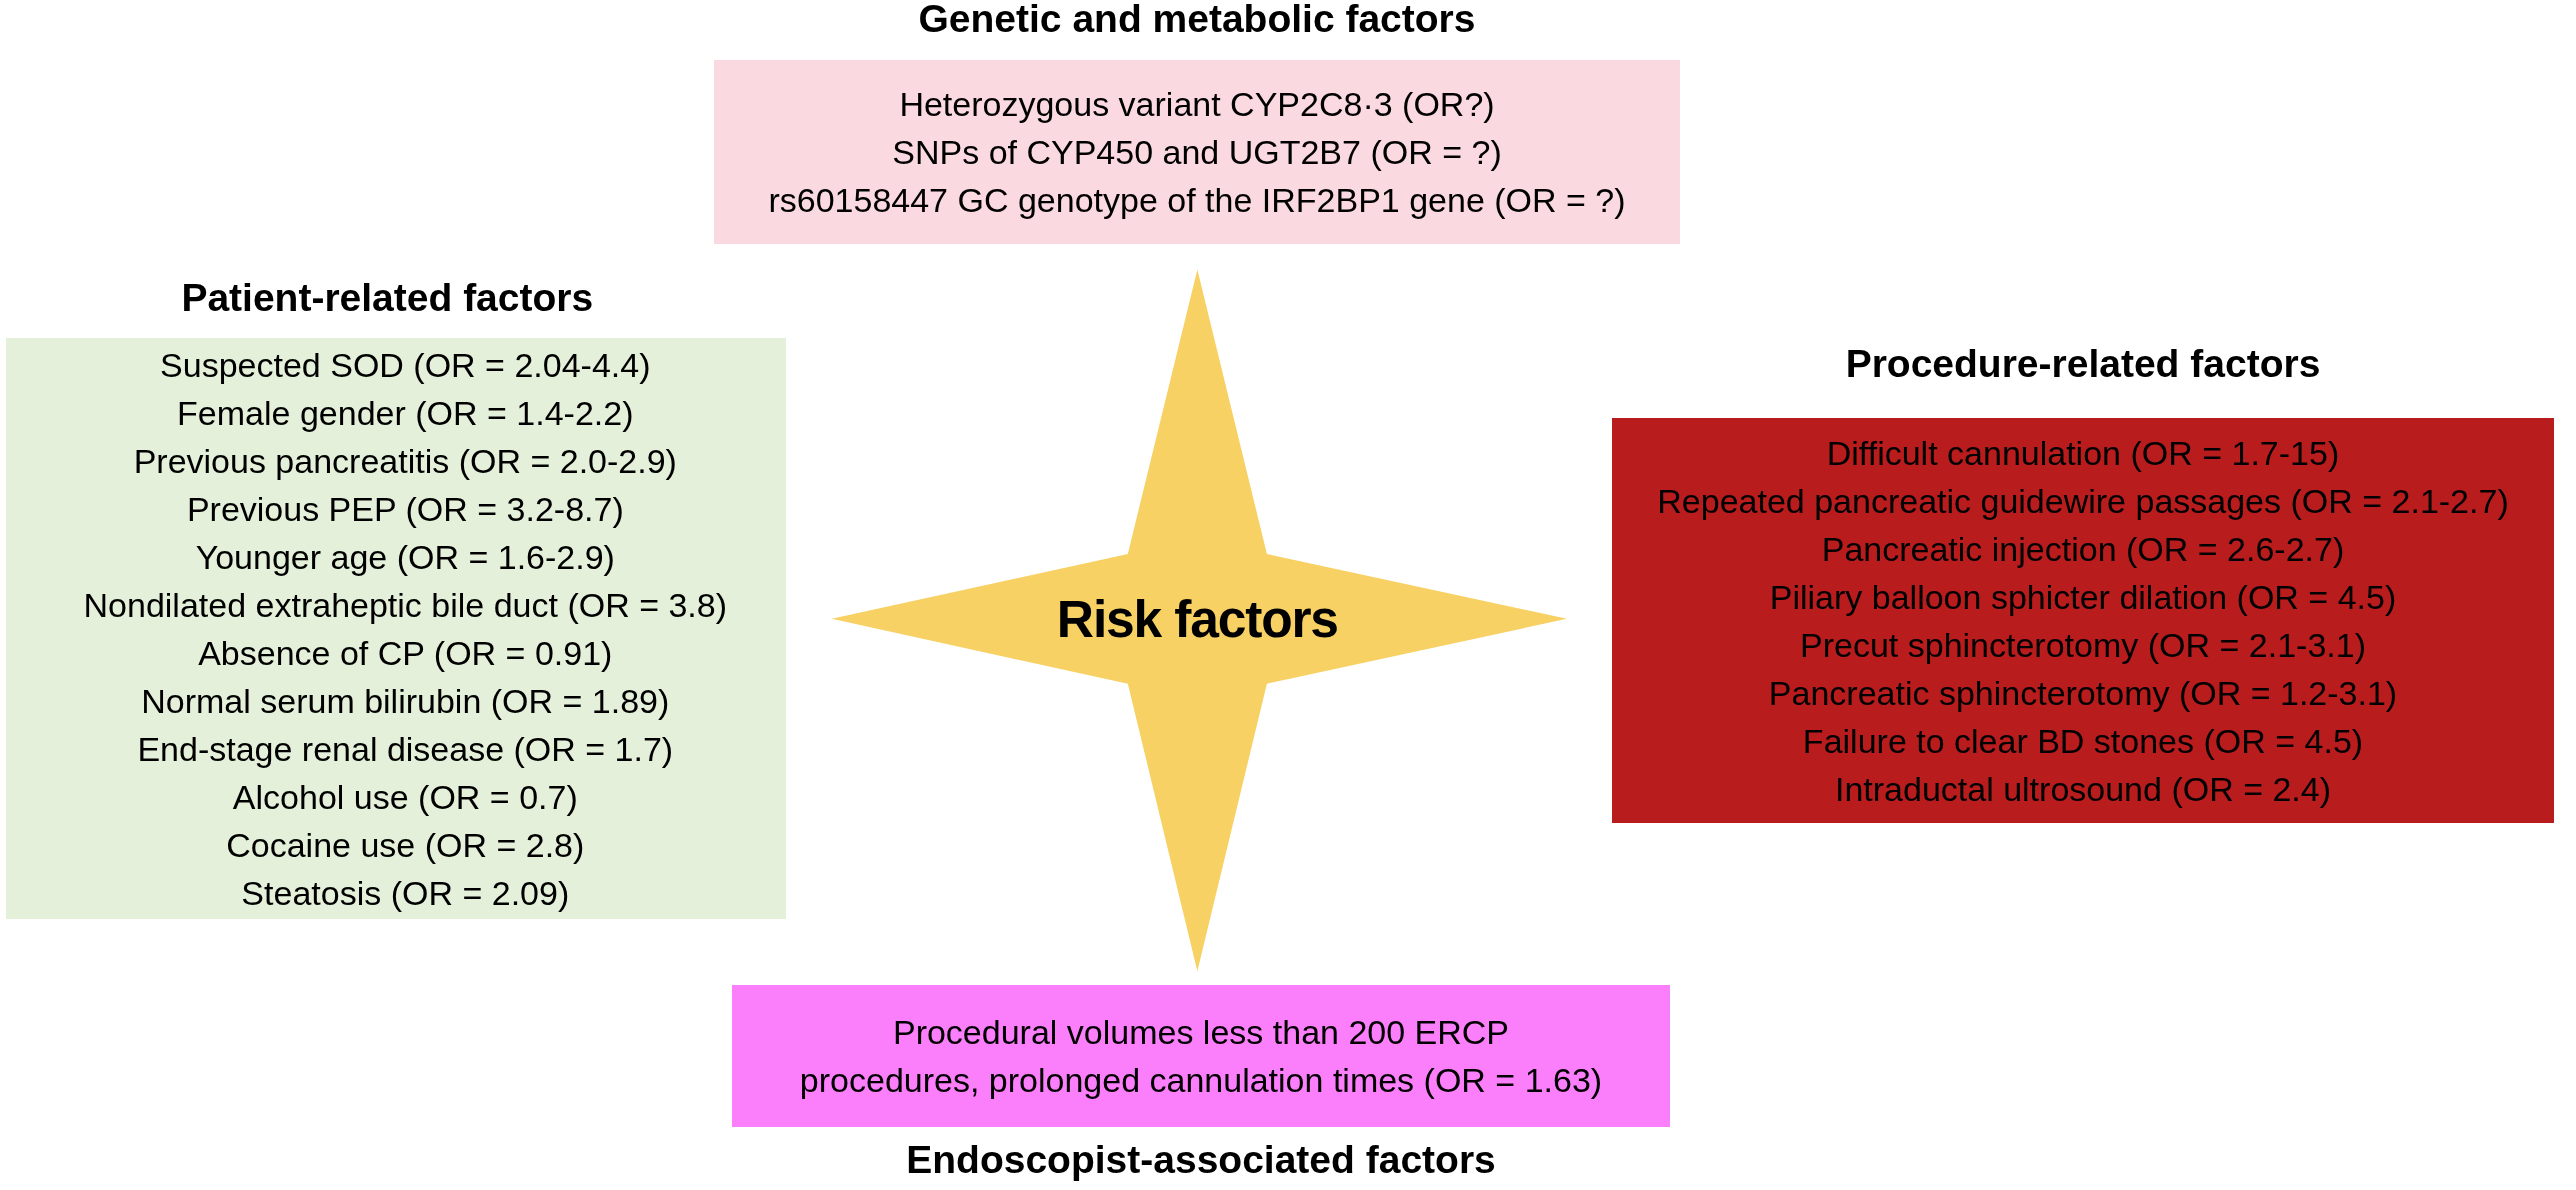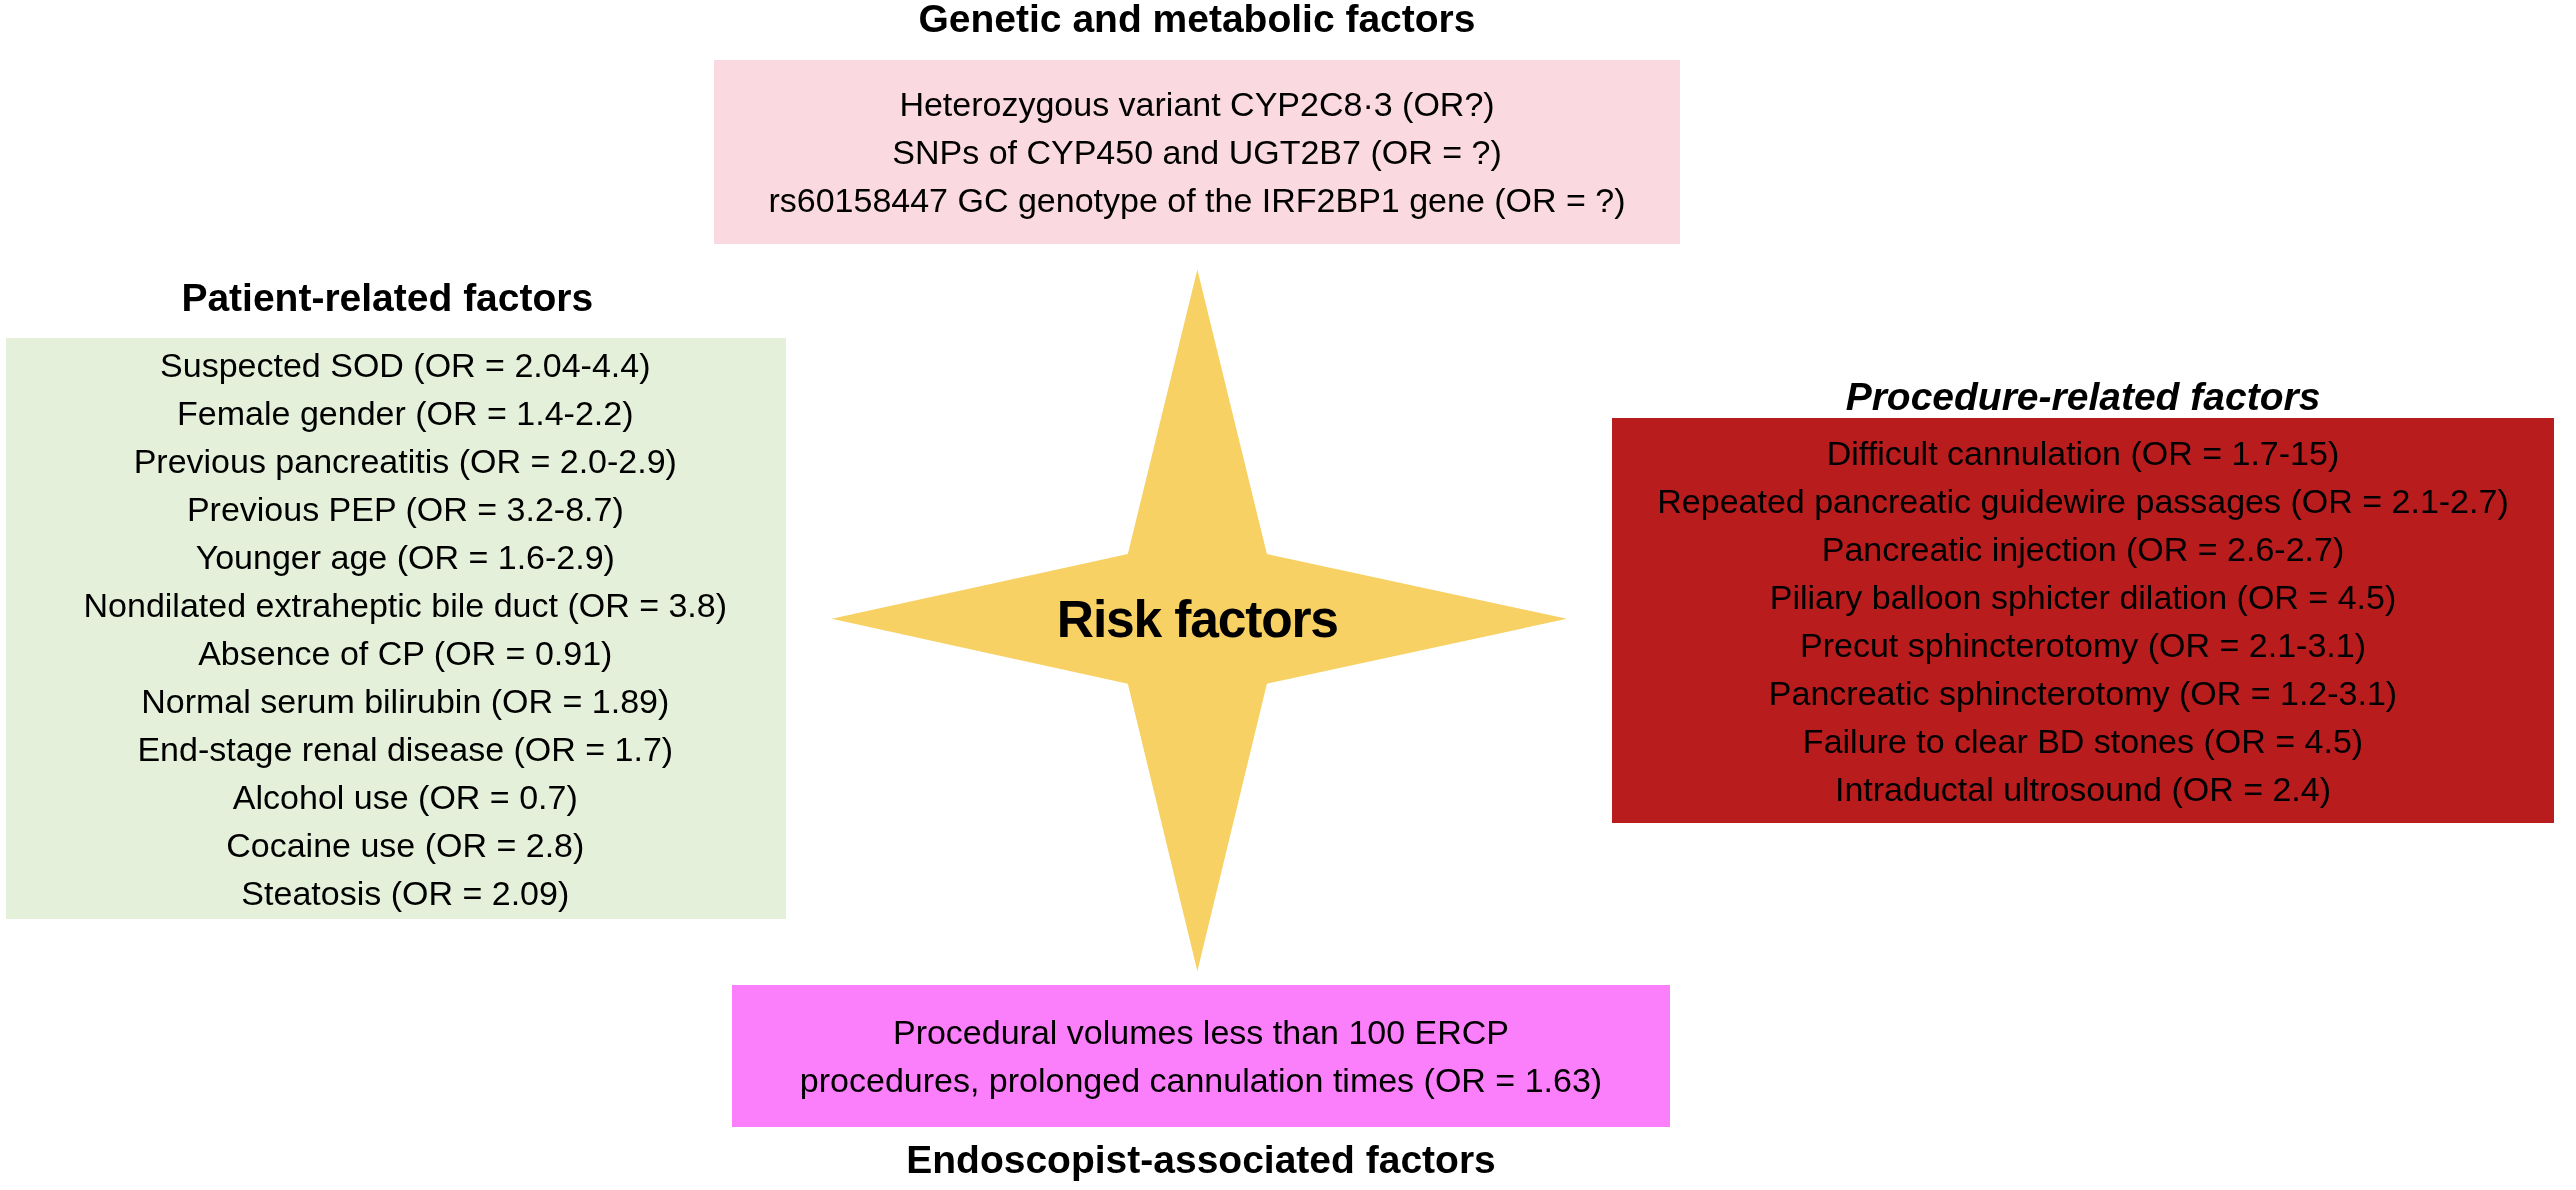--- a/index.html
+++ b/index.html
@@ -65,32 +65,32 @@
       <div class="line">Younger age (OR = 1.6-2.9)</div>
       <div class="line">Nondilated extraheptic bile duct (OR = 3.8)</div>
       <div class="line">Absence of CP (OR = 0.91)</div>
       <div class="line">Normal serum bilirubin (OR = 1.89)</div>
       <div class="line">End-stage renal disease (OR = 1.7)</div>
       <div class="line">Alcohol use (OR = 0.7)</div>
       <div class="line">Cocaine use (OR = 2.8)</div>
       <div class="line">Steatosis (OR = 2.09)</div>
     </div>
 
-  <div class="heading" style="left:1612px; top:372px; width:942px;font-style:italic;">Procedure-related factors</div>
+  <div class="heading" style="left:1612px; top:339px; width:942px;">Procedure-related factors</div>
   <div class="box" style="left: 1612px; top: 418px; width: 942px; height: 405px; background: #b91c1c;">
       <div class="line">Difficult cannulation (OR = 1.7-15)</div>
       <div class="line">Repeated pancreatic guidewire passages (OR = 2.1-2.7)</div>
       <div class="line">Pancreatic injection (OR = 2.6-2.7)</div>
       <div class="line">Piliary balloon sphicter dilation (OR = 4.5)</div>
       <div class="line">Precut sphincterotomy (OR = 2.1-3.1)</div>
       <div class="line">Pancreatic sphincterotomy (OR = 1.2-3.1)</div>
       <div class="line">Failure to clear BD stones (OR = 4.5)</div>
       <div class="line">Intraductal ultrosound (OR = 2.4)</div>
     </div>
 
   <div class="box" style="left: 732px; top: 985px; width: 938px; height: 142px; background: rgb(251, 126, 251);">
-      <div class="line">Procedural volumes less than 100 ERCP</div>
+      <div class="line">Procedural volumes less than 200 ERCP</div>
       <div class="line">procedures, prolonged cannulation times (OR = 1.63)</div>
     </div>
   <div class="heading" style="left:732px; top:1135px; width:938px;">Endoscopist-associated factors</div>
 
 </div>
 
 
 </body></html>

